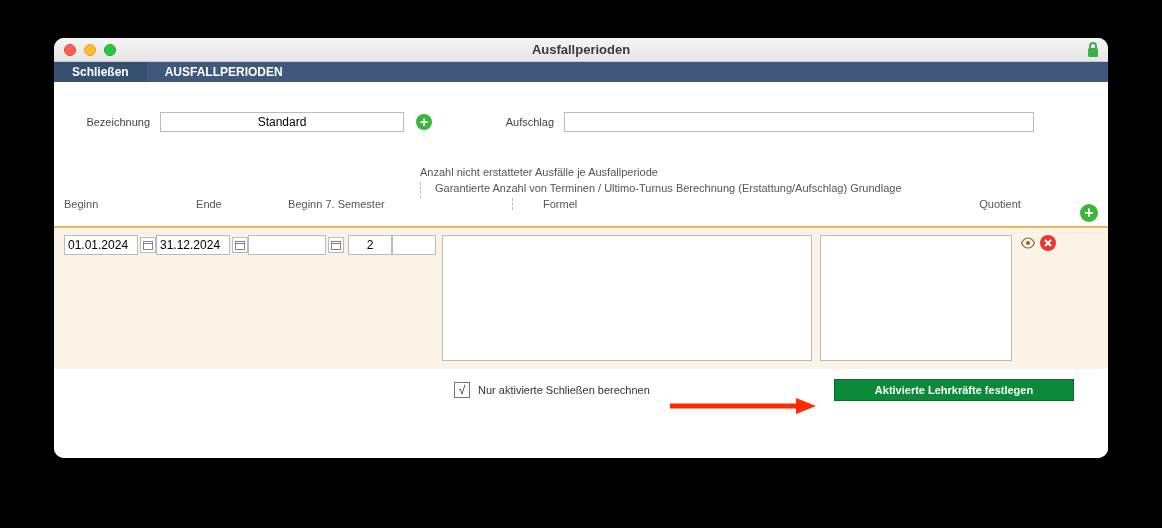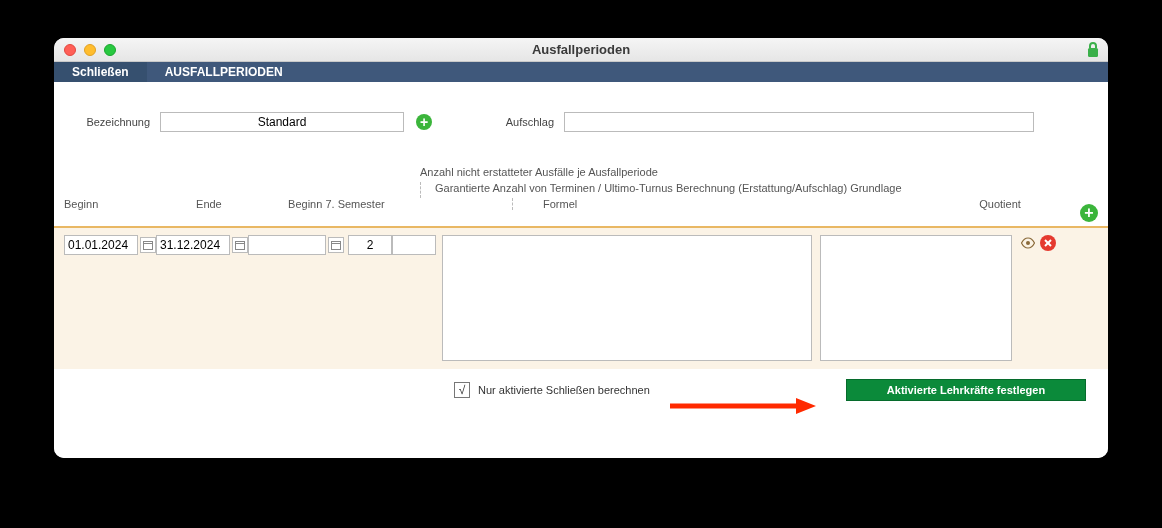--- a/index.html
+++ b/index.html
@@ -163,21 +163,21 @@
     padding: 10px 10px 14px 400px;
     gap:8px;
     position:relative;
   }
   .chk {
     width:16px;height:16px;border:1px solid #777;background:#fff;display:flex;align-items:center;justify-content:center;font-size:12px;cursor:pointer;
   }
   .chk-label { font-size:11px; color:#333; }
   .green-btn {
     margin-left:auto;
-    margin-right:12px;
+    margin-right:24px;
     background:#0b8a3a;
     color:#fff;
     border:1px solid #066b2c;
     height:22px;
     width:240px;
     font-size:11px;
     font-weight:600;
     cursor:pointer;
     display:flex;align-items:center;justify-content:center;
   }

